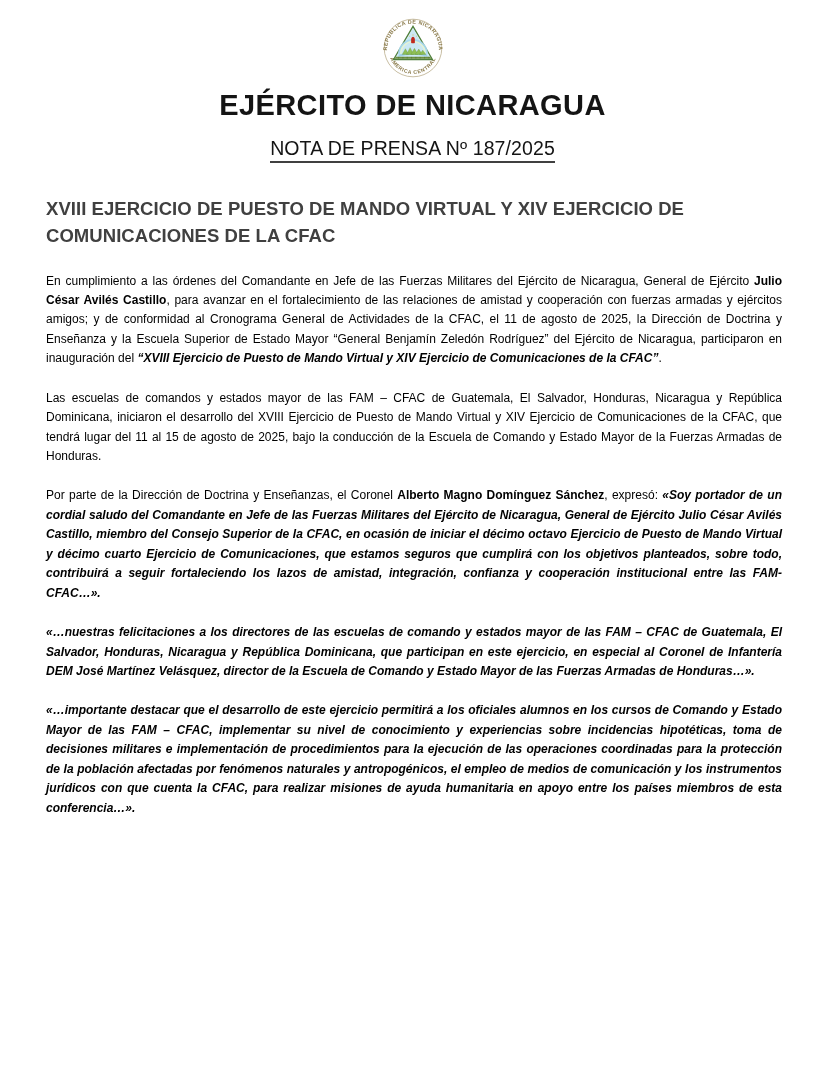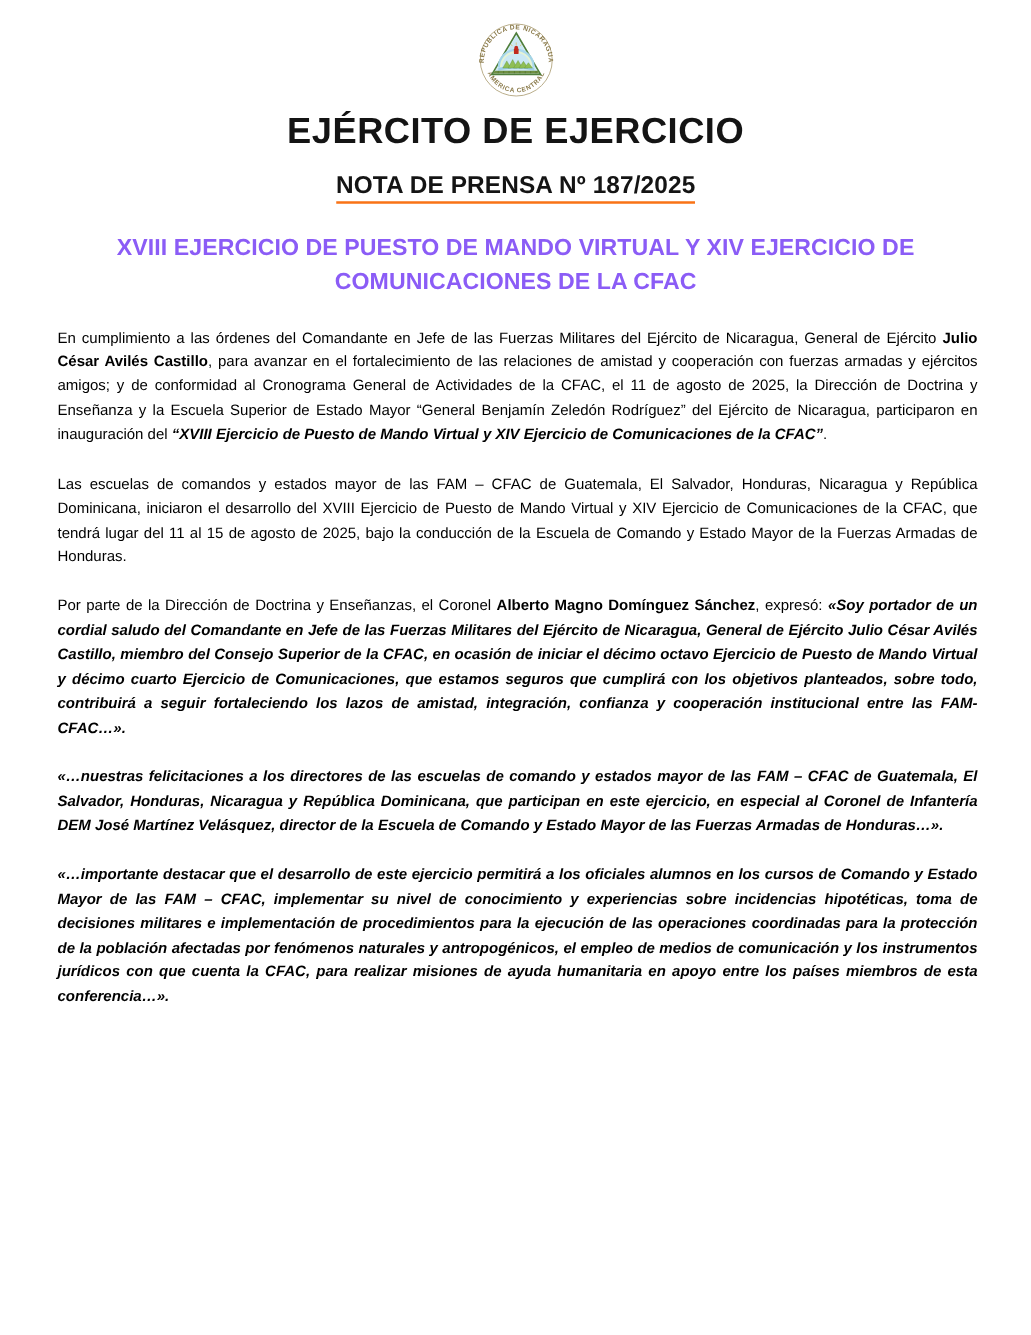--- a/index.html
+++ b/index.html
@@ -48,34 +48,34 @@
     margin: 6px 0 0 0;
     color: #141414;
   }
   .doc-subtitle-wrap {
     text-align: center;
     margin-top: 15px;
   }
   .doc-subtitle {
     display: inline-block;
     font-size: 19.5px;
-    font-weight: bold;
-    border-bottom: 2px solid #f97316;
+    font-weight: normal;
+    border-bottom: 2px solid #404040;
     padding-bottom: 1px;
     letter-spacing: 0.1px;
     color: #141414;
   }
   .doc-heading {
-    margin: 22px 46px 0 46px;
-    text-align: center;
+    margin: 33px 46px 0 46px;
+    text-align: left;
     font-size: 18.5px;
     font-weight: bold;
     line-height: 1.45;
     letter-spacing: 0.05px;
-    color: #8b5cf6;
+    color: #404040;
   }
 
   
   .body-block {
     margin: 0 43px 0 46px;
   }
   p.para {
     text-align: justify;
     text-justify: inter-word;
     font-size: 12px;
@@ -150,21 +150,21 @@
           <line x1="48" y1="62.3" x2="48" y2="64.8"></line>
           <line x1="54" y1="62.3" x2="54" y2="64.8"></line>
           <line x1="60" y1="62.3" x2="60" y2="64.8"></line>
           <line x1="66" y1="62.3" x2="66" y2="64.8"></line>
           <line x1="72" y1="62.3" x2="72" y2="64.8"></line>
         </g>
       </g>
     </svg>
   </div>
 
-  <h1 class="doc-title">EJÉRCITO DE EJERCICIO</h1>
+  <h1 class="doc-title">EJÉRCITO DE NICARAGUA</h1>
 
   <div class="doc-subtitle-wrap">
     <span class="doc-subtitle">NOTA DE PRENSA Nº 187/2025</span>
   </div>
 
   <div class="doc-heading">
     <span>XVIII EJERCICIO DE PUESTO DE MANDO VIRTUAL Y XIV EJERCICIO DE</span>
     <span>COMUNICACIONES DE LA CFAC</span>
   </div>
 

